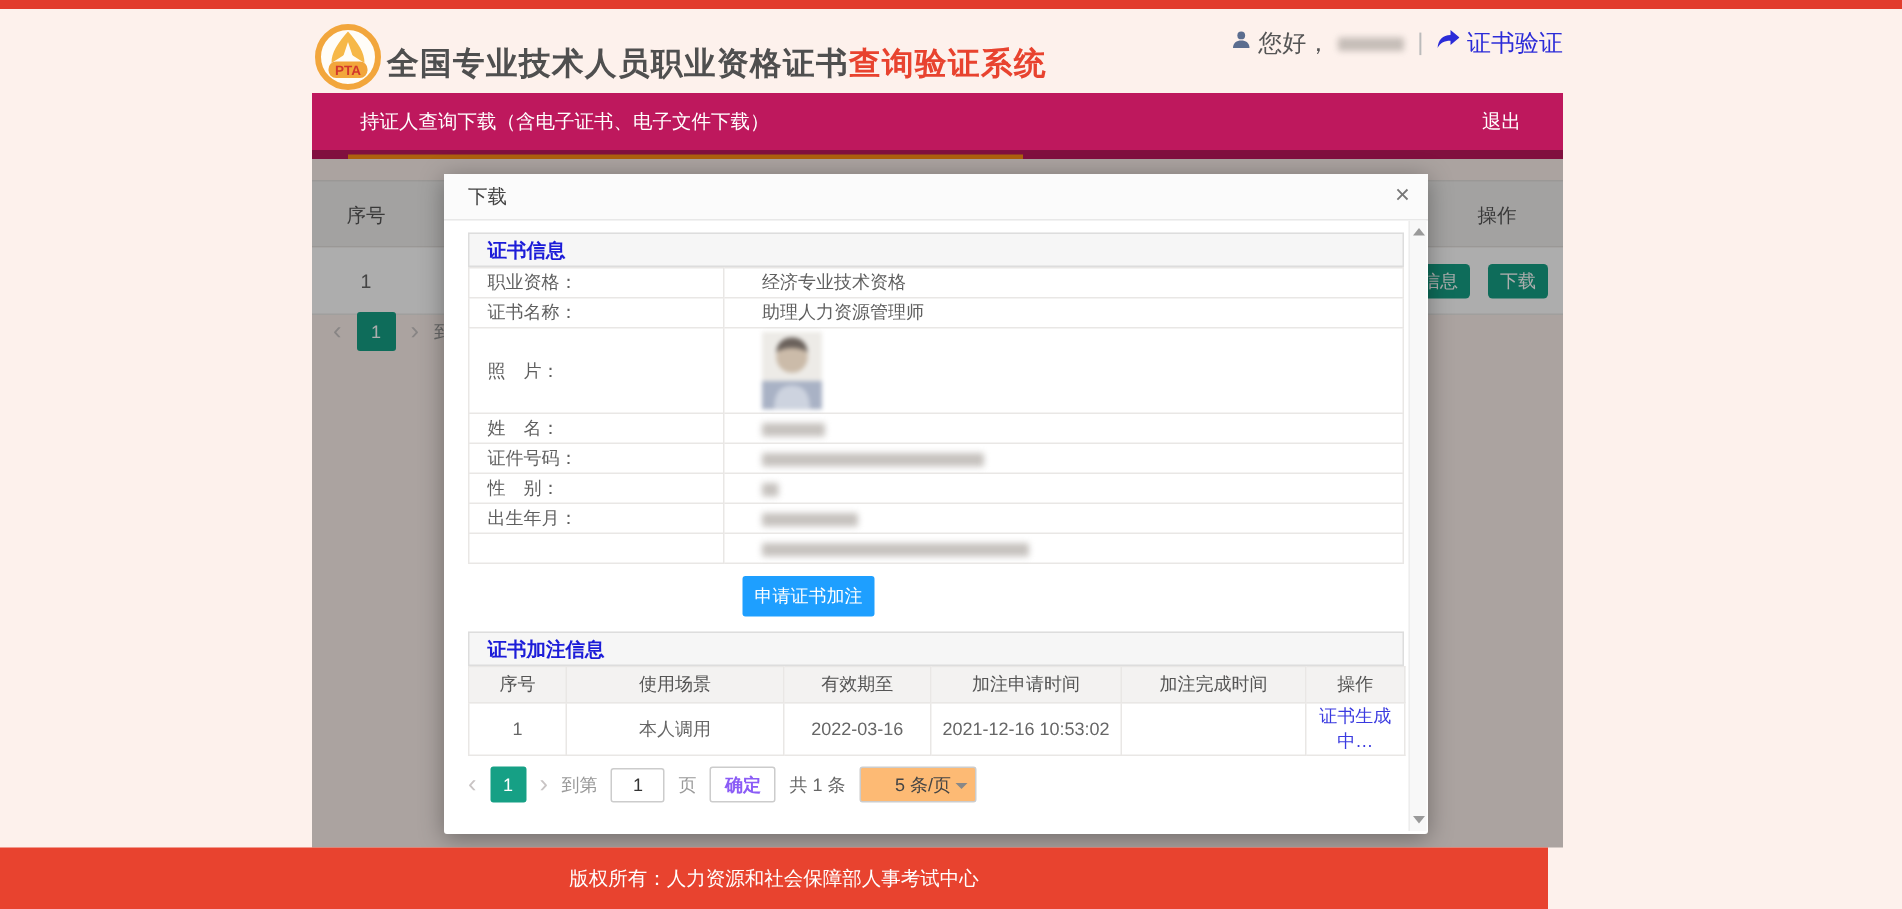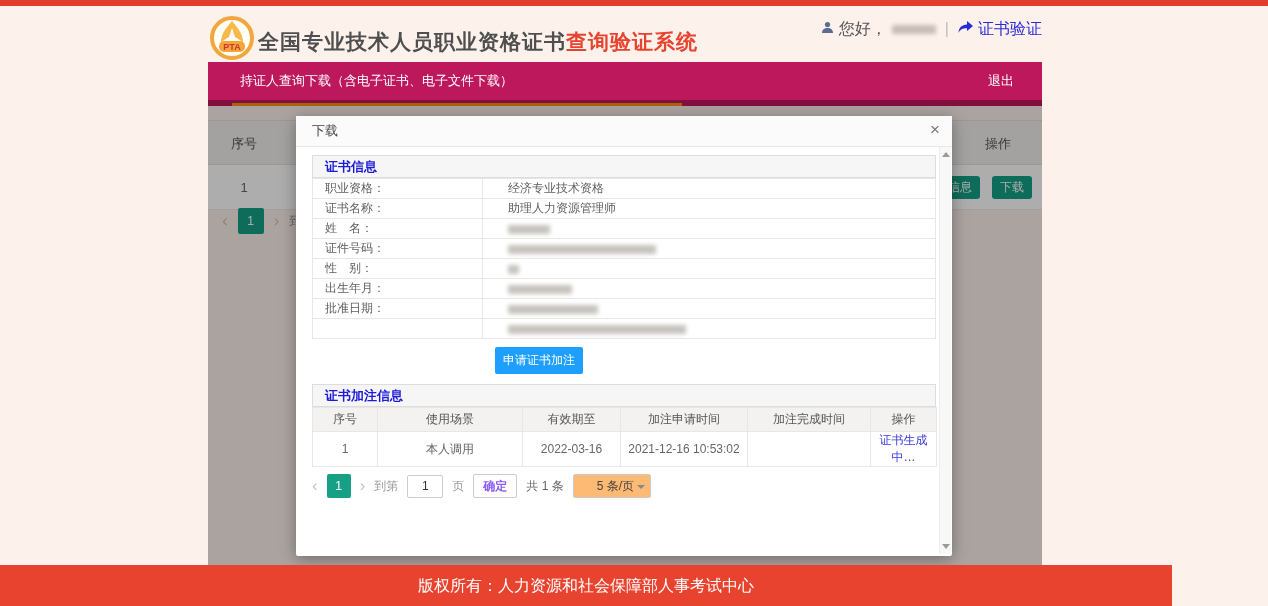--- a/index.html
+++ b/index.html
@@ -72,21 +72,21 @@
   .mp-select { position:relative; height:24px; min-width:62px; border:1px solid #ccc; border-radius:2px; line-height:22px; padding:0 16px 0 23px; color:#444; cursor:pointer; background:#fdba74; }
   .caret { position:absolute; right:5px; top:10px; width:0; height:0; border-left:4px solid transparent; border-right:4px solid transparent; border-top:4px solid #888; }
 
   
   .modal-scroll { position:absolute; right:1px; top:31px; width:12px; height:407px; background:#f8f8f8; border-left:1px solid #ededed; }
   .sc-up, .sc-down { position:absolute; left:2px; width:0; height:0; border-left:4px solid transparent; border-right:4px solid transparent; }
   .sc-up { top:5px; border-bottom:5px solid #9a9a9a; }
   .sc-down { bottom:5px; border-top:5px solid #9a9a9a; }
 
   
-  .footer { position:absolute; left:0; bottom:0; width:1172px; height:41px; background:#e8432f; text-align:center; line-height:41px; color:#fff; font-size:16px; }
+  .footer { position:absolute; left:0; bottom:0; width:1032px; height:41px; background:#e8432f; text-align:center; line-height:41px; color:#fff; font-size:13px; }
 </style>
 </head>
 <body>
 
 <div class="stage">
 
   <div class="top-strip"></div>
 
   <div class="header">
     <div class="logo">
@@ -160,39 +160,49 @@
       <table class="info-table">
         <tbody>
             <tr>
           <td class="lbl">职业资格：</td>
           <td class="val">经济专业技术资格</td>
         </tr>
         <tr>
           <td class="lbl">证书名称：</td>
           <td class="val">助理人力资源管理师</td>
         </tr>
+        <tr class="photo-row">
+          <td class="lbl">照　片：</td>
+          <td class="val">
+            <span class="photo">
+              <svg width="40" height="52" viewBox="0 0 40 52">
+                <rect width="40" height="52" fill="#edebe7"></rect>
+                <rect y="33" width="40" height="19" fill="#a9b2c5"></rect>
+                <path d="M8 52 C8 40 13 36 20 36 C27 36 32 40 32 52 Z" fill="#cdd3df"></path>
+                <circle cx="20" cy="17" r="10.5" fill="#cbbba9"></circle>
+                <path d="M9.5 14 C10 6 16 4 20 4 C24 4 30 6 30.5 14 C26 10 14 10 9.5 14 Z" fill="#6b625c"></path>
+              </svg>
+            </span>
+          </td>
+        </tr>
         <tr>
           <td class="lbl">姓　名：</td>
           <td class="val"><span class="redact" style="width:42px;"></span></td>
         </tr>
         <tr>
           <td class="lbl">证件号码：</td>
           <td class="val"><span class="redact" style="width:148px;"></span></td>
         </tr>
         <tr>
           <td class="lbl">性　别：</td>
           <td class="val"><span class="redact" style="width:11px;"></span></td>
         </tr>
         <tr>
           <td class="lbl">出生年月：</td>
           <td class="val"><span class="redact" style="width:64px;"></span></td>
-        </tr>
-        <tr>
-          <td class="lbl">批准日期：</td>
-          <td class="val"><span class="redact" style="width:90px;"></span></td>
         </tr>
         <tr>
           <td class="lbl"></td>
           <td class="val"><span class="redact" style="width:178px;"></span></td>
         </tr>
       </tbody>
         </table>
 
       <button class="annotate-btn">申请证书加注</button>
 

